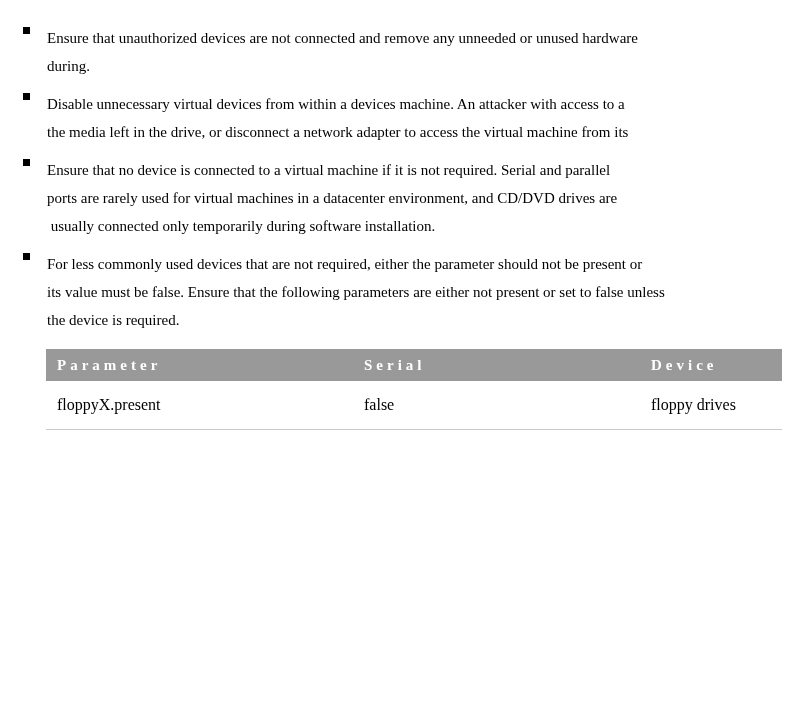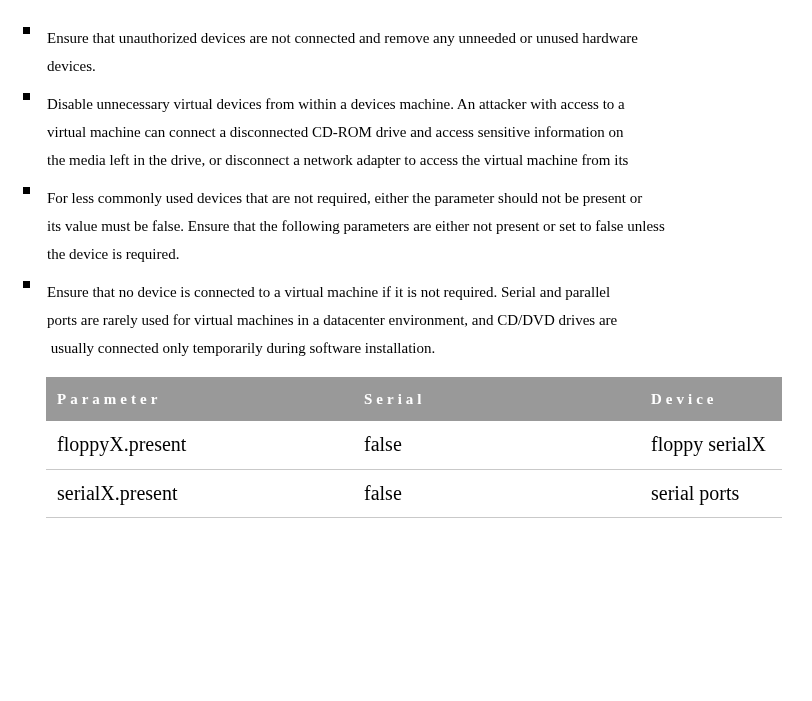--- a/index.html
+++ b/index.html
@@ -47,64 +47,63 @@
   .params-table col.c1 { width: 307px; }
   .params-table col.c2 { width: 287px; }
   .params-table col.c3 { width: 142px; }
   .params-table th {
     background: #999999;
     color: #ffffff;
     font-weight: bold;
     font-size: 15px;
     letter-spacing: 4px;
     text-align: left;
-    height: 44px;
+    height: 32px;
     padding: 0 0 0 11px;
     vertical-align: middle;
   }
   .params-table td {
-    font-size: 20px;
+    font-size: 16px;
     height: 48px;
     padding: 0 0 0 11px;
     vertical-align: middle;
     border-bottom: 1px solid #c9c9c9;
   }
 </style>
 </head>
 <body>
 
 <div class="content">
 
   <ul class="bullet-list">
 
     <li class="bullet-item">
       <span class="bullet-square"></span>
       <div class="bullet-line">Ensure that unauthorized devices are not connected and remove any unneeded or unused hardware</div>
-      <div class="bullet-line">devices.</div>
+      <div class="bullet-line">during.</div>
     </li>
 
     <li class="bullet-item">
       <span class="bullet-square"></span>
       <div class="bullet-line">Disable unnecessary virtual devices from within a devices machine. An attacker with access to a</div>
-      <div class="bullet-line">virtual machine can connect a disconnected CD-ROM drive and access sensitive information on</div>
       <div class="bullet-line">the media left in the drive, or disconnect a network adapter to access the virtual machine from its</div>
+    </li>
+
+    <li class="bullet-item">
+      <span class="bullet-square"></span>
+      <div class="bullet-line">Ensure that no device is connected to a virtual machine if it is not required. Serial and parallel</div>
+      <div class="bullet-line">ports are rarely used for virtual machines in a datacenter environment, and CD/DVD drives are</div>
+      <div class="bullet-line"> usually connected only temporarily during software installation.</div>
     </li>
 
     <li class="bullet-item">
       <span class="bullet-square"></span>
       <div class="bullet-line">For less commonly used devices that are not required, either the parameter should not be present or</div>
       <div class="bullet-line">its value must be false. Ensure that the following parameters are either not present or set to false unless</div>
       <div class="bullet-line">the device is required.</div>
-    </li>
-
-    <li class="bullet-item">
-      <span class="bullet-square"></span>
-      <div class="bullet-line">Ensure that no device is connected to a virtual machine if it is not required. Serial and parallel</div>
-      <div class="bullet-line">ports are rarely used for virtual machines in a datacenter environment, and CD/DVD drives are</div>
-      <div class="bullet-line"> usually connected only temporarily during software installation.</div>
     </li>
 
   </ul>
 
   <table class="params-table">
     <colgroup>
       <col class="c1">
         <col class="c2">
         <col class="c3">
     </colgroup>
@@ -112,23 +111,18 @@
       <tr>
         <th>Parameter</th>
         <th>Serial</th>
         <th>Device</th>
       </tr>
     </thead>
     <tbody>
       <tr>
         <td>floppyX.present</td>
         <td>false</td>
-        <td>floppy serialX</td>
-      </tr>
-      <tr>
-        <td>serialX.present</td>
-        <td>false</td>
-        <td>serial ports</td>
+        <td>floppy drives</td>
       </tr>
     </tbody>
   </table>
 
 </div>
 
 </body></html>

